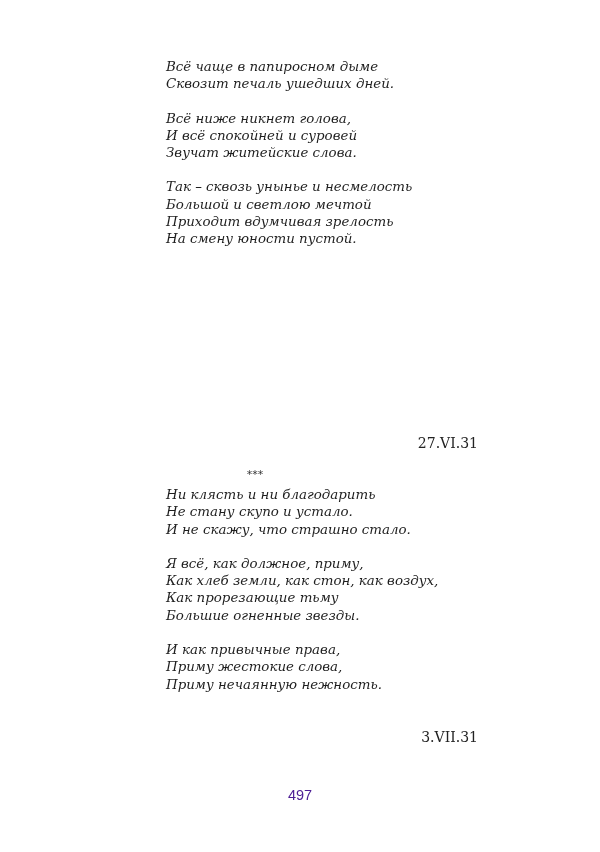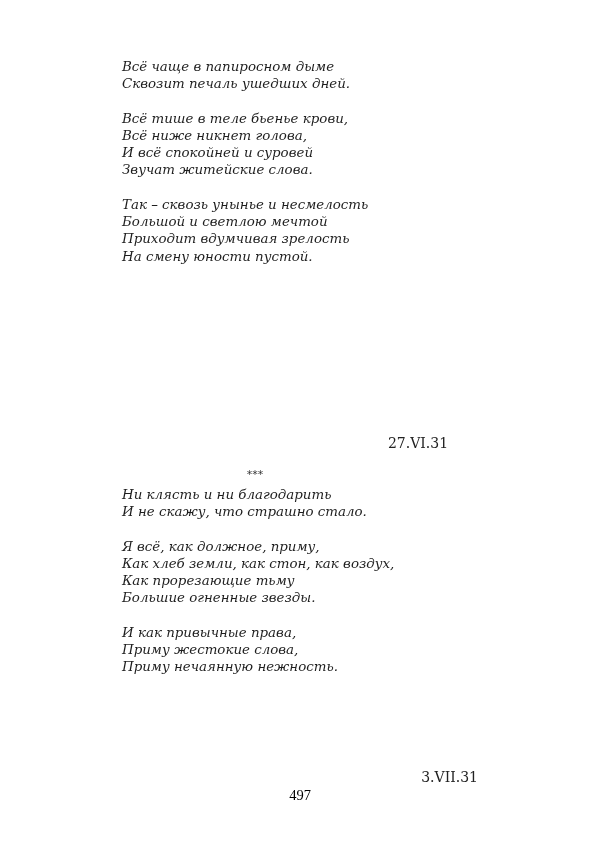--- a/index.html
+++ b/index.html
@@ -7,74 +7,74 @@
     .page {
       position: absolute; left: 0; top: 0; width: 600px; height: 852px; background: #fff;
     }
     .poem {
       position: absolute; left: 122px; width: 358px;
       font-family: "DejaVu Serif", serif; font-style: italic;
       font-size: 13.4px; line-height: 17.3px; color: #1e1e1e;
     }
     .stanza { margin: 0 0 17px 0; }
     .stanza:last-of-type { margin-bottom: 0; }
-    .line { display: block; white-space: nowrap; }
+    .line { display: block; white-space: nowrap; margin-left: 44px; }
     .date {
       position: absolute; font-family: "DejaVu Serif", serif; font-style: normal;
       font-size: 14px; color: #222; text-align: right; width: 120px;
     }
     .sep {
       position: absolute; left: 240px; width: 30px; text-align: center;
       font-family: "DejaVu Sans", sans-serif; font-size: 11px; color: #333; letter-spacing: 0px;
     }
     .pagenum {
       position: absolute; left: 270px; width: 60px; text-align: center; top: 787px;
-      font-family: Liberation Serif, serif; font-size: 14.5px; color: #000000;
+      font-family: Liberation Sans, sans-serif; font-size: 14.5px; color: #4c1d95;
     }
   </style>
 </head>
 <body>
 
 <div class="page">
 
   <div class="poem" style="top:58px;">
     <div class="stanza">
       <span class="line">Всё чаще в папиросном дыме</span>
       <span class="line">Сквозит печаль ушедших дней.</span>
     </div>
     <div class="stanza">
-      <span class="line">Всё тише в теле бьенье крови,</span>
       <span class="line">Всё ниже никнет голова,</span>
       <span class="line">И всё спокойней и суровей</span>
       <span class="line">Звучат житейские слова.</span>
     </div>
     <div class="stanza">
       <span class="line">Так – сквозь унынье и несмелость</span>
       <span class="line">Большой и светлою мечтой</span>
       <span class="line">Приходит вдумчивая зрелость</span>
       <span class="line">На смену юности пустой.</span>
     </div>
   </div>
-  <div class="date" style="left:358px; top:435px;text-align:center;">27.VI.31</div>
+  <div class="date" style="left:358px; top:435px;">27.VI.31</div>
 
   <div class="sep" style="top:468px;">***</div>
 
   <div class="poem" style="top:486px;">
     <div class="stanza">
       <span class="line">Ни клясть и ни благодарить</span>
+      <span class="line">Не стану скупо и устало.</span>
       <span class="line">И не скажу, что страшно стало.</span>
     </div>
     <div class="stanza">
       <span class="line">Я всё, как должное, приму,</span>
       <span class="line">Как хлеб земли, как стон, как воздух,</span>
       <span class="line">Как прорезающие тьму</span>
       <span class="line">Большие огненные звезды.</span>
     </div>
     <div class="stanza">
       <span class="line">И как привычные права,</span>
       <span class="line">Приму жестокие слова,</span>
       <span class="line">Приму нечаянную нежность.</span>
     </div>
   </div>
-  <div class="date" style="left:358px; top:769px;">3.VII.31</div>
+  <div class="date" style="left:358px; top:729px;">3.VII.31</div>
 
   <div class="pagenum">497</div>
 </div>
 
 </body></html>

